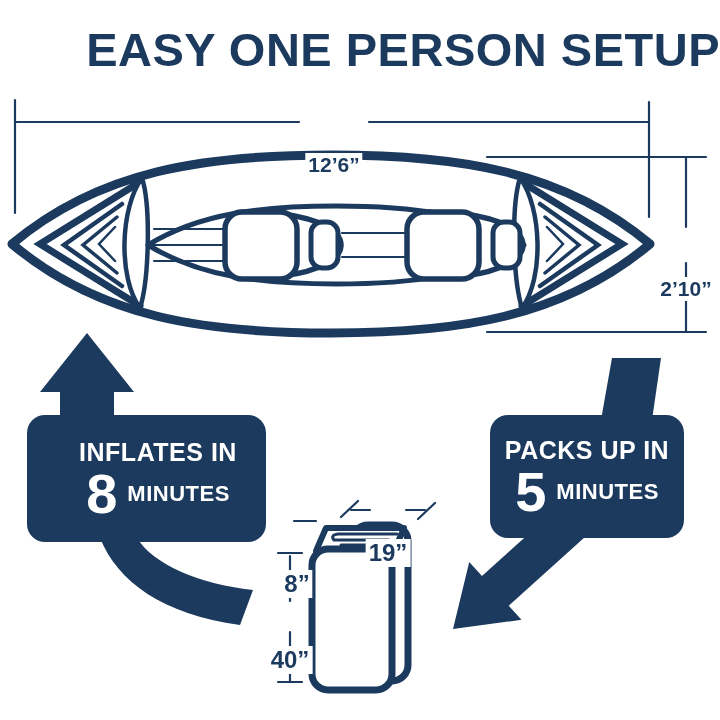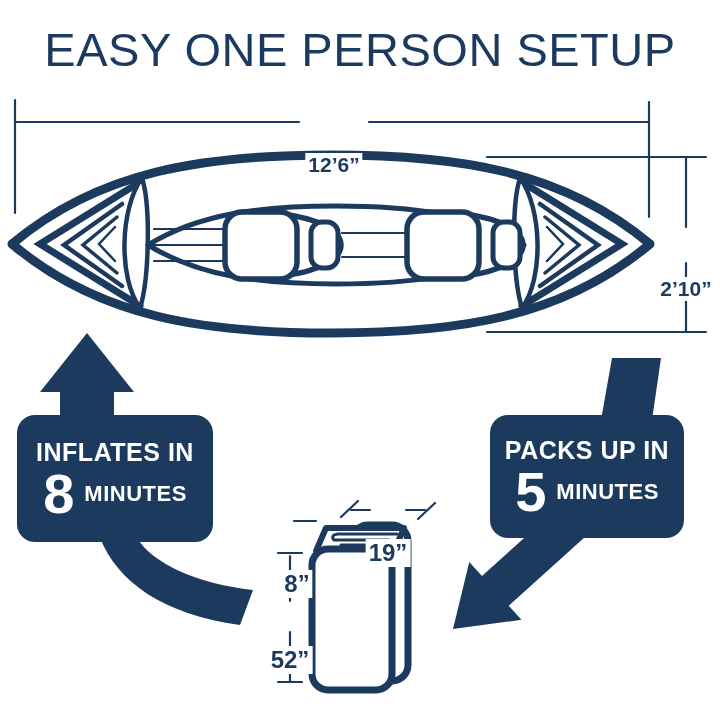--- a/index.html
+++ b/index.html
@@ -9,40 +9,40 @@
     overflow:hidden;font-family:"Liberation Sans",sans-serif;
   }
   .stage svg{position:absolute;left:0;top:0;}
   
   .ln{stroke:var(--navy);fill:none;stroke-linecap:round;stroke-linejoin:round;}
   .lm{stroke:var(--navy);fill:none;stroke-linecap:round;stroke-linejoin:miter;}
   .sw{stroke:var(--navy);fill:#fff;stroke-linejoin:round;}
   .fn{fill:var(--navy);stroke:none;}
   
   .title{
-    position:absolute;top:22px;left:0;right:0;text-align:center;
-    color:var(--navy);font-size:47px;font-weight:normal;letter-spacing:.5px;
+    position:absolute;top:22px;left:0;right:0;text-align:right;
+    color:var(--navy);font-size:47px;font-weight:bold;letter-spacing:.5px;
     white-space:nowrap;
   }
   .dim{
     position:absolute;transform:translate(-50%,-50%);
     color:var(--navy);font-weight:bold;font-size:21px;white-space:nowrap;
     background:var(--bg);padding:0 3px;margin-top:44px;
   }
   .dim.small{font-size:24px;}
   .callout{
     position:absolute;background:var(--navy);border-radius:18px;color:#fff;
     display:flex;flex-direction:column;align-items:center;justify-content:center;
     text-align:center;line-height:1.1;
   }
   .callout .l1{font-size:25px;font-weight:bold;letter-spacing:.5px;}
   .callout .l2{display:flex;align-items:center;gap:10px;margin-top:4px;}
   .callout .num{font-size:56px;font-weight:bold;line-height:.85;}
   .callout .unit{font-size:22px;font-weight:bold;letter-spacing:.5px;}
-  #inflate-box{left:17px;top:415px;width:196px;height:127px;}
+  #inflate-box{left:27px;top:415px;width:216px;height:127px;padding-left:23px;}
   #pack-box{left:490px;top:415px;width:194px;height:123px;}
 </style>
 </head>
 <body>
 
 <div class="stage">
 
   <svg width="720" height="720" viewBox="0 0 720 720">
 
     <g class="ln" stroke-width="2.2">
@@ -142,21 +142,21 @@
       <line x1="290" y1="632" x2="290" y2="681"></line>
     </g>
   </svg>
 
   <div class="title">EASY ONE PERSON SETUP</div>
 
   <div class="dim" style="left:334px;top:121px;">12’6”</div>
   <div class="dim" style="left:686px;top:245px;">2’10”</div>
   <div class="dim small" style="left:388px;top:509px;">19”</div>
   <div class="dim small" style="left:297px;top:540px;">8”</div>
-  <div class="dim small" style="left:290px;top:616px;">52”</div>
+  <div class="dim small" style="left:290px;top:616px;">40”</div>
 
   <div class="callout" id="inflate-box">
     <div class="l1">INFLATES IN</div>
     <div class="l2">
       <span class="num">8</span>
       <span class="unit">MINUTES</span>
     </div>
   </div>
 
   <div class="callout" id="pack-box">

